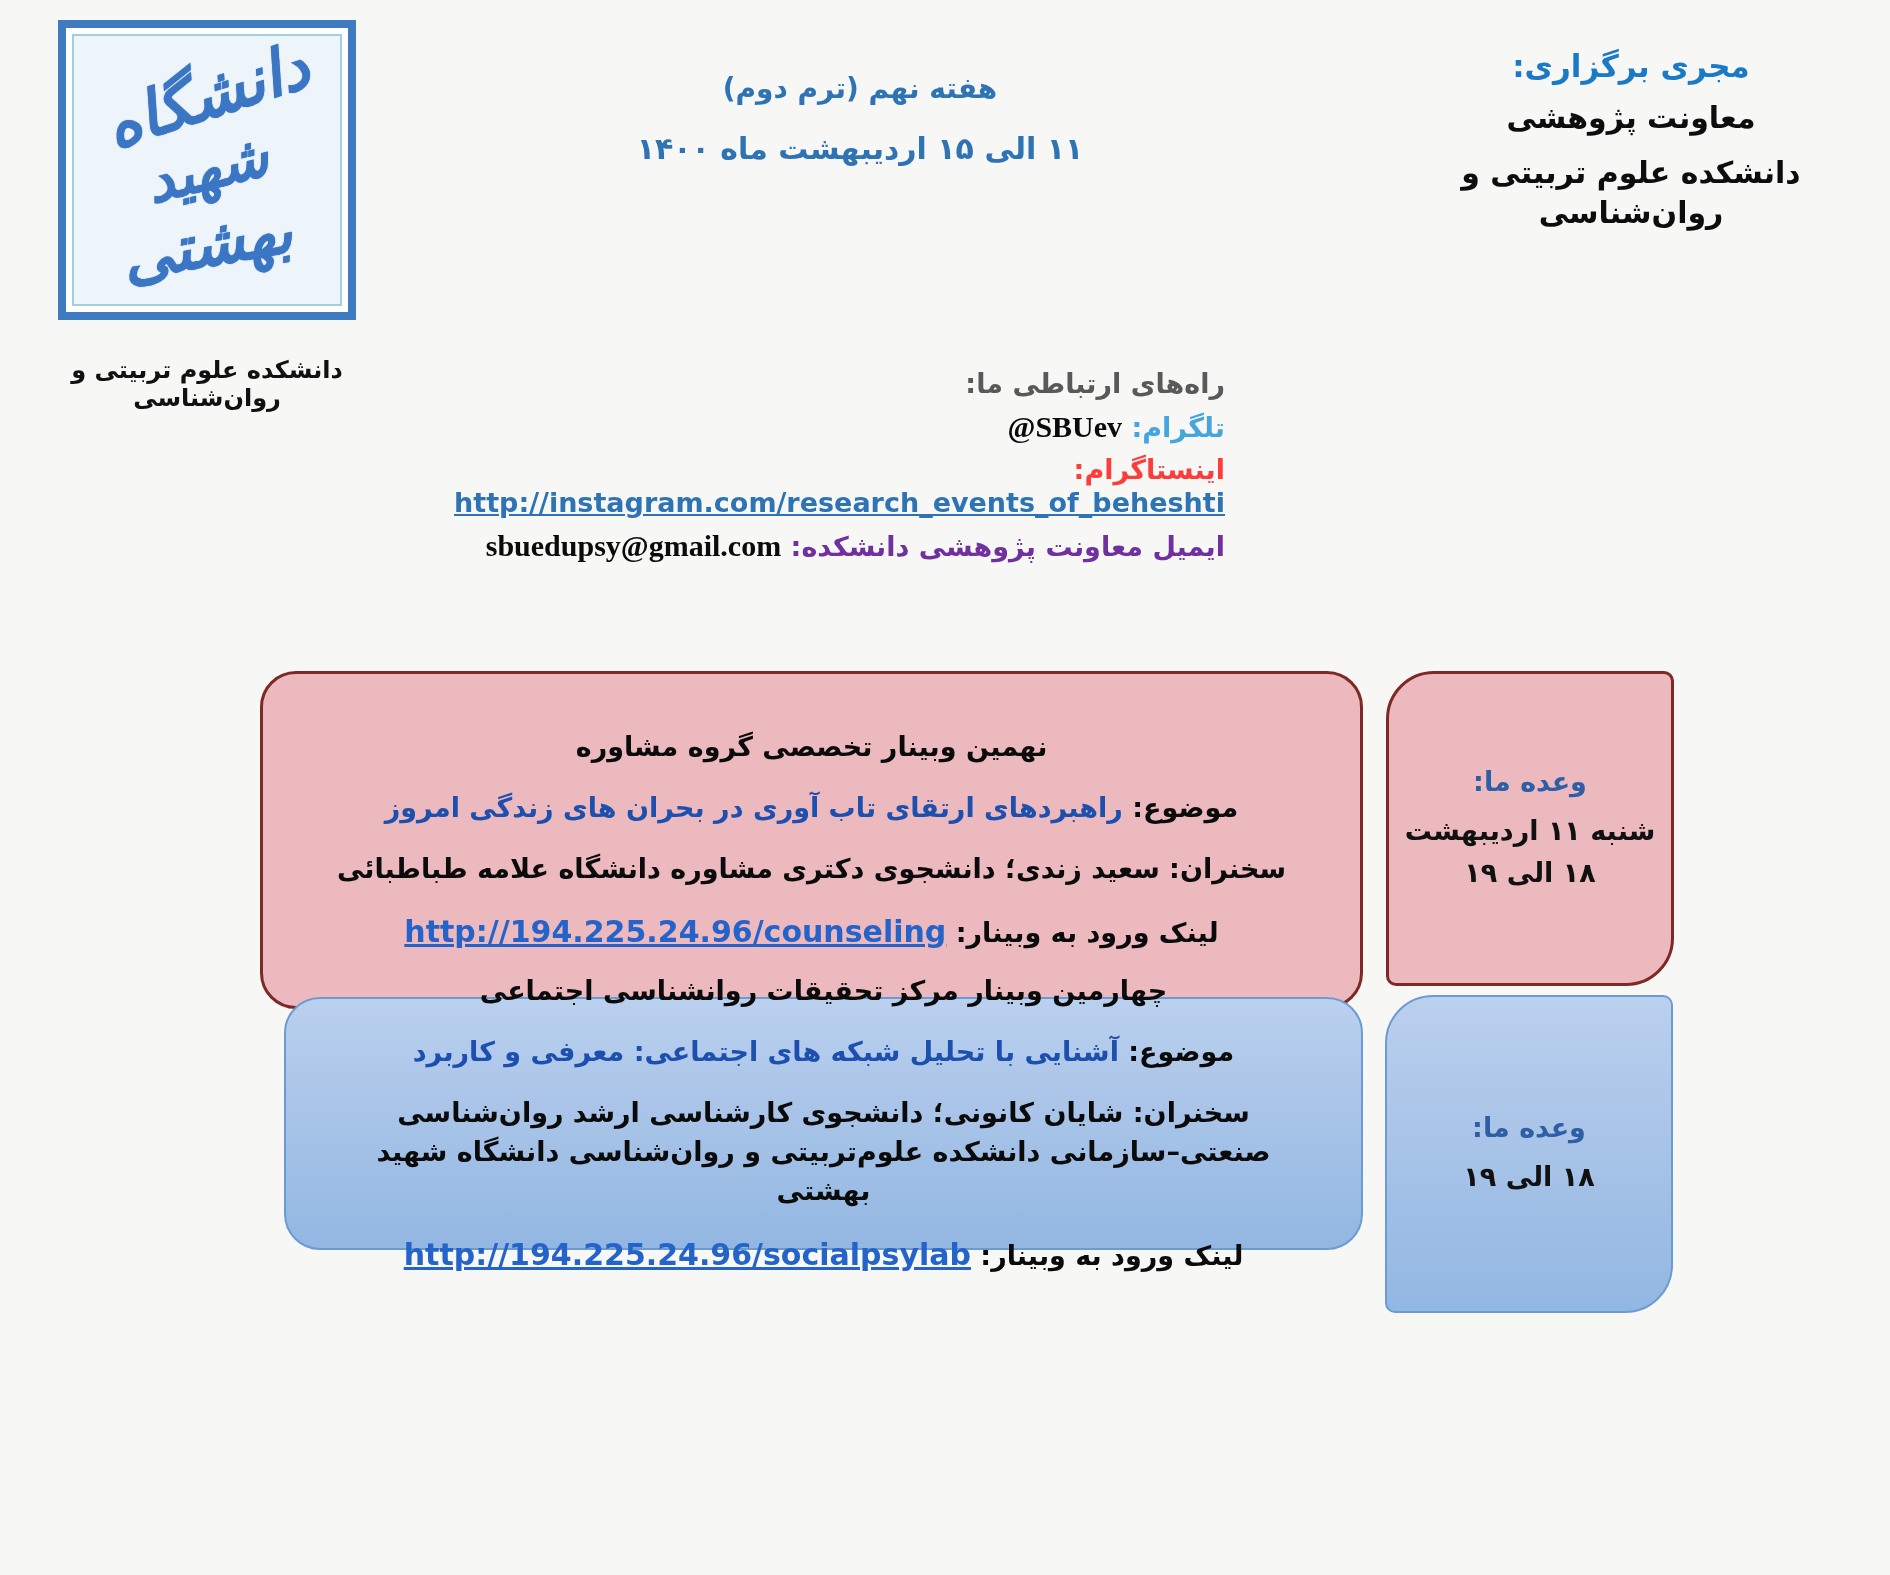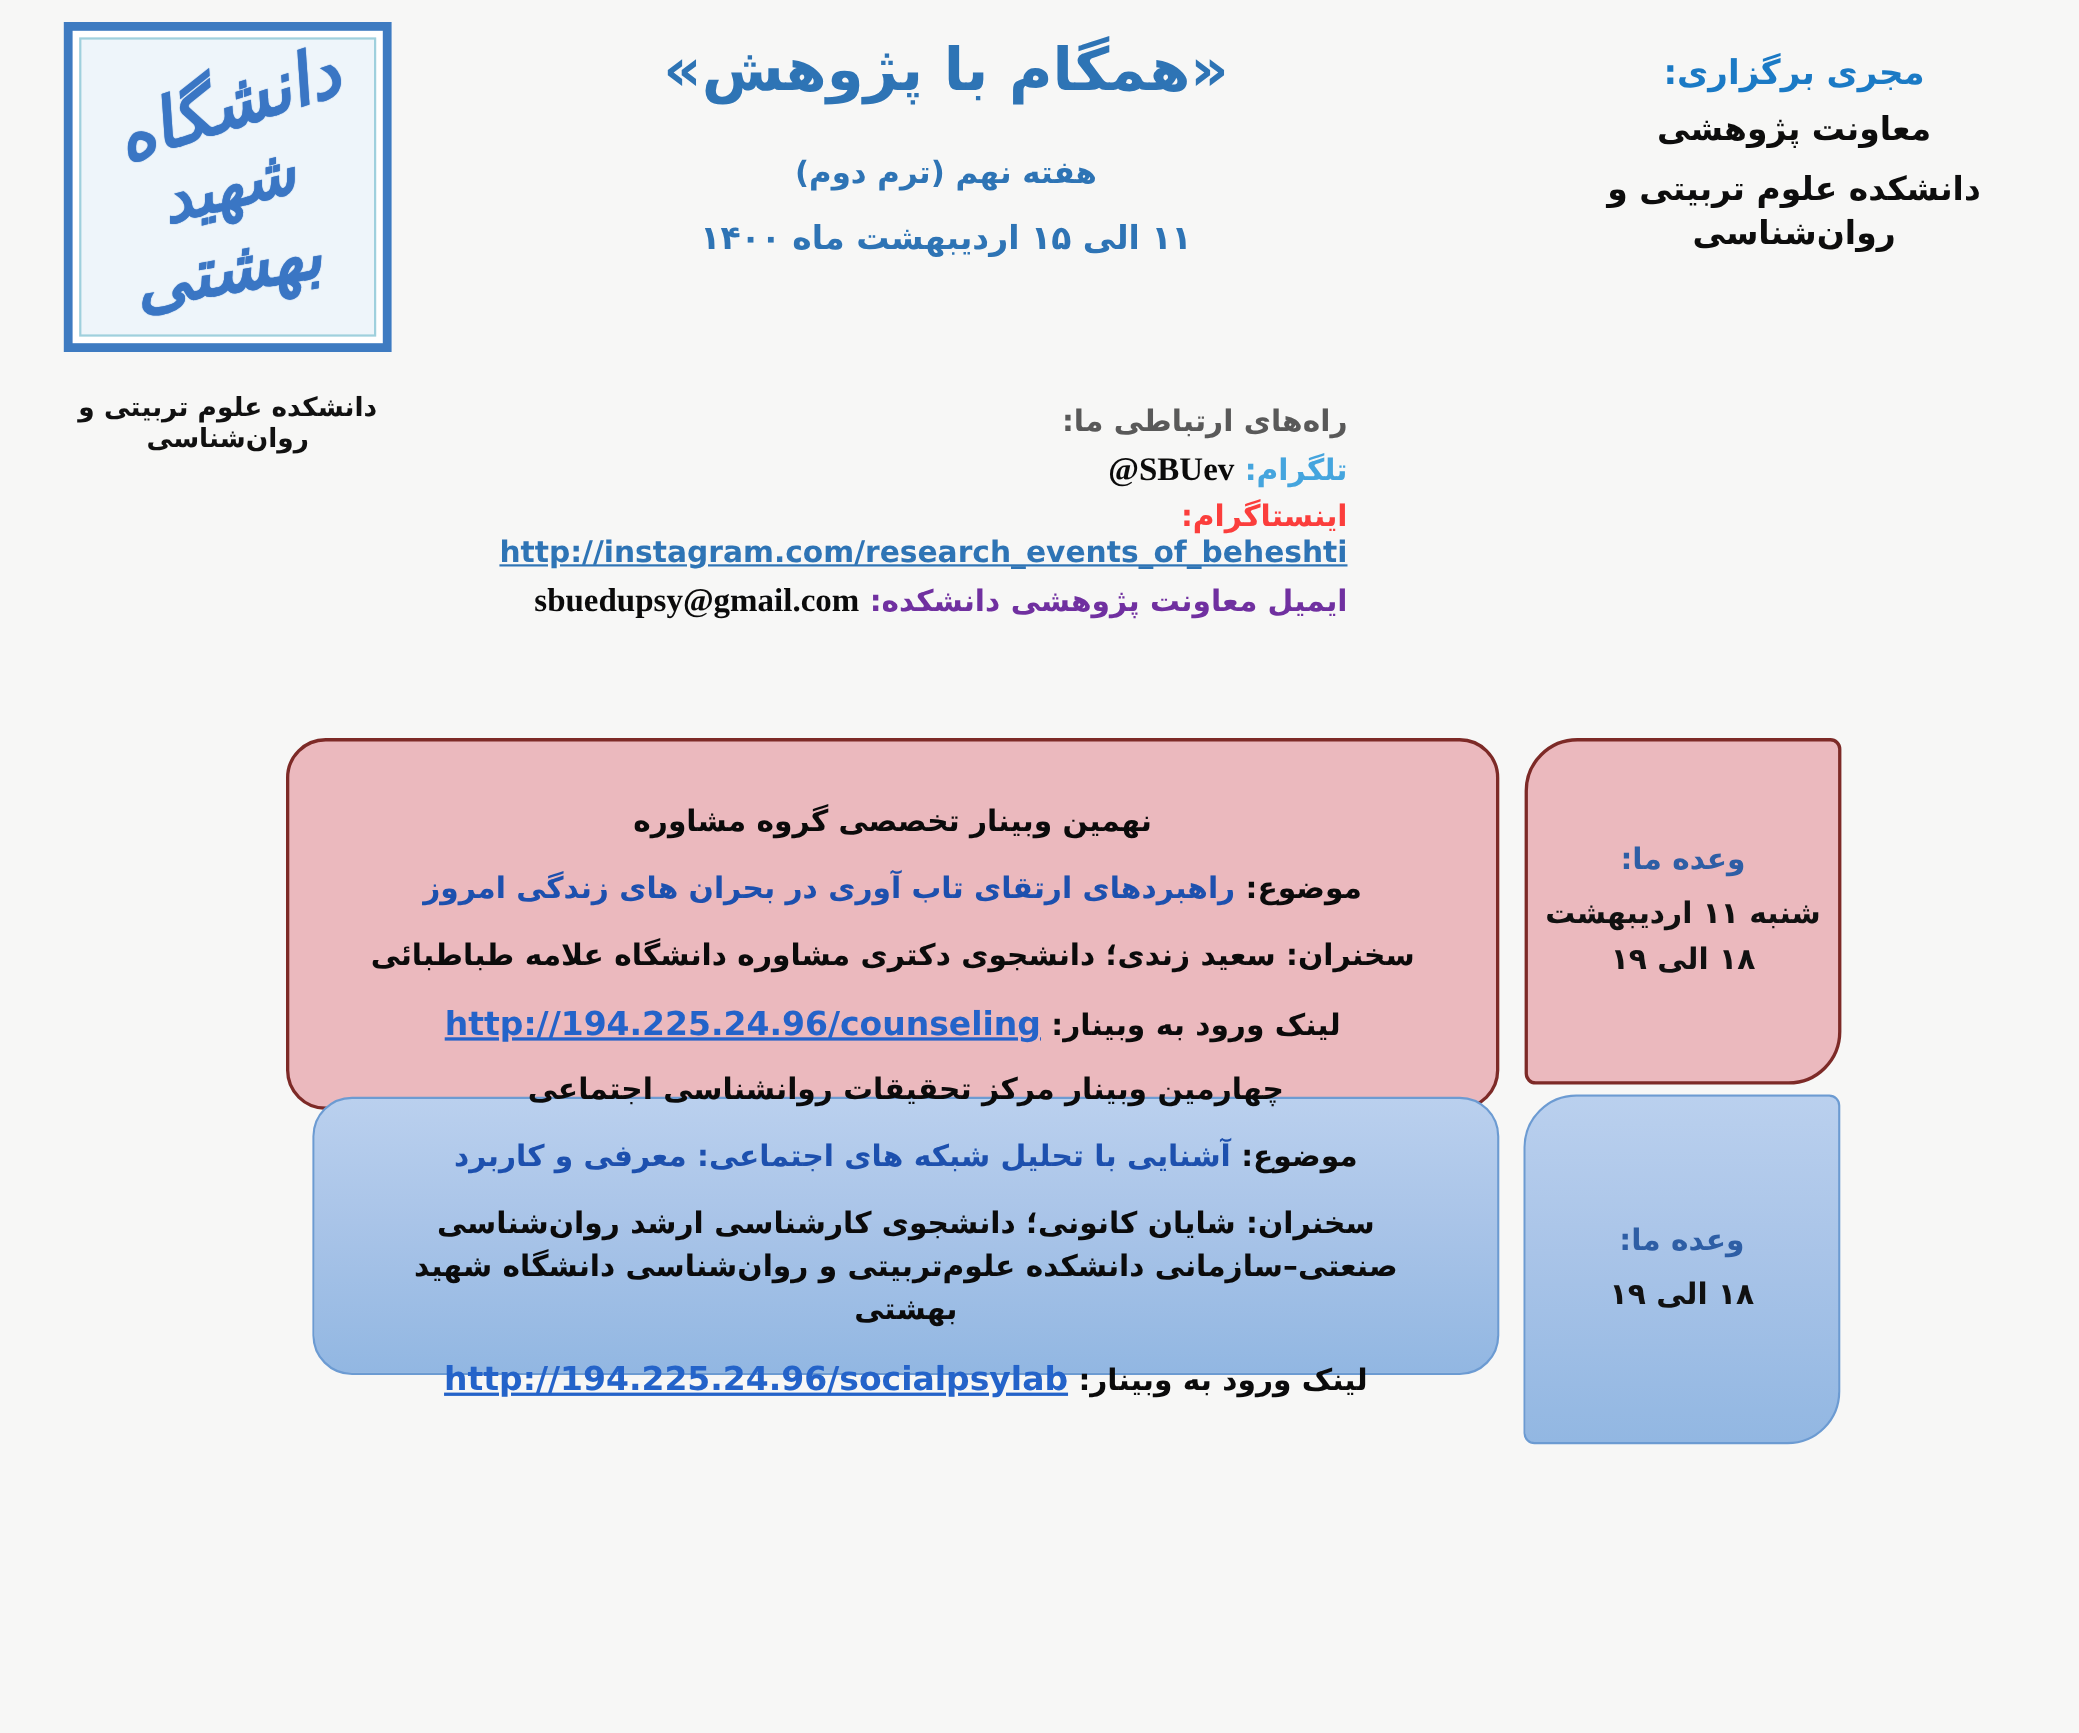--- a/index.html
+++ b/index.html
@@ -95,21 +95,20 @@
   <div class="logo">
     <div class="logo-inner">
       <span class="logo-word w1">دانشگاه</span>
       <span class="logo-word w2">شهید</span>
       <span class="logo-word w3">بهشتی</span>
     </div>
   </div>
   <div class="logo-caption">دانشکده علوم تربیتی و روان‌شناسی</div>
 
   <div class="title-block">
-    <div class="main-title">«همگام با پژوهش»</div>
     <div class="sub-title">هفته نهم (ترم دوم)</div>
     <div class="date-line">۱۱ الی ۱۵ اردیبهشت ماه ۱۴۰۰</div>
   </div>
 
   <div class="organizer">
     <div class="lbl">مجری برگزاری:</div>
     <div class="ln">معاونت پژوهشی</div>
     <div class="ln">دانشکده علوم تربیتی و روان‌شناسی</div>
   </div>
 

